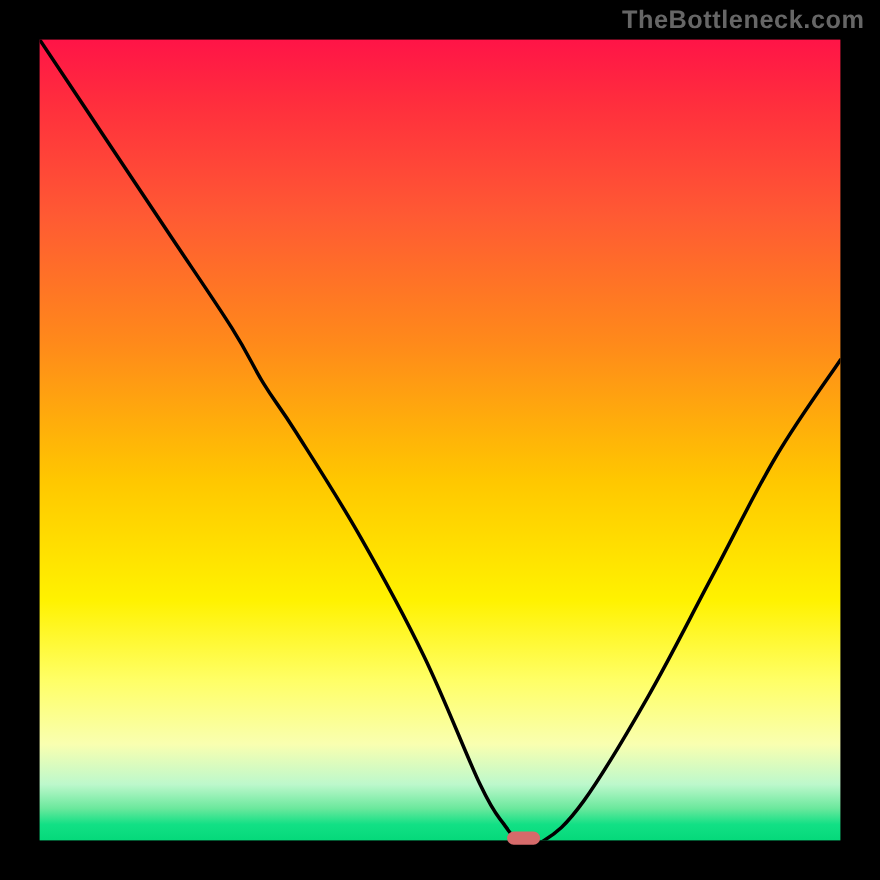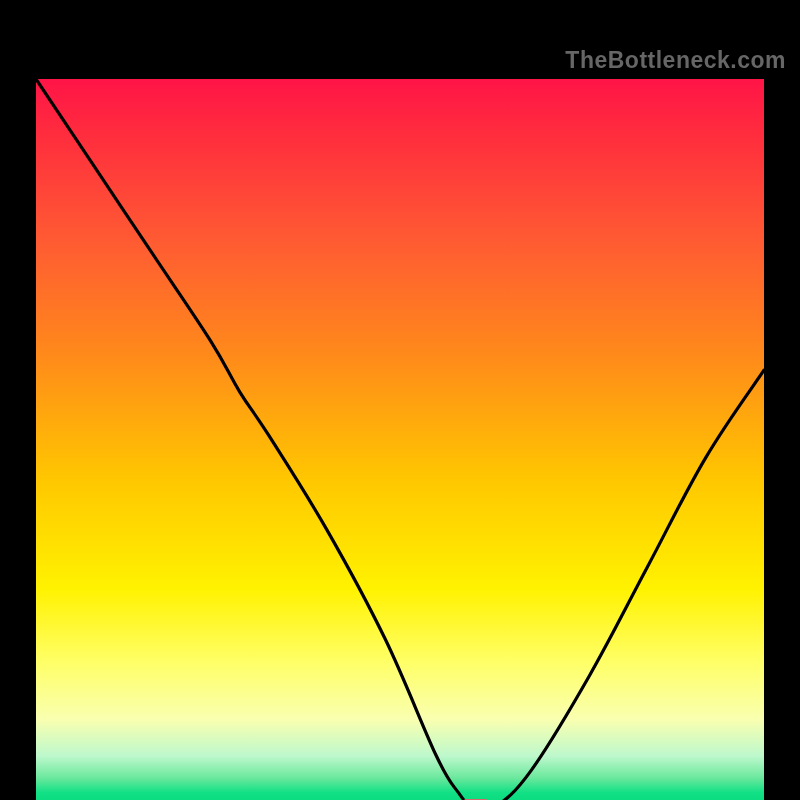--- a/index.html
+++ b/index.html
@@ -10,21 +10,20 @@
     background: #000;
     overflow: hidden;
     font-family: Arial, Helvetica, sans-serif;
   }
   .frame {
     position: absolute;
     left: 0;
     top: 0;
     width: 800px;
     height: 576px;
-    margin-top: 43px;
   }
   .watermark {
     position: absolute;
     top: 4px;
     right: 14px;
     color: #666;
     font-size: 23px;
     font-weight: bold;
     letter-spacing: 0.5px;
     user-select: none;

